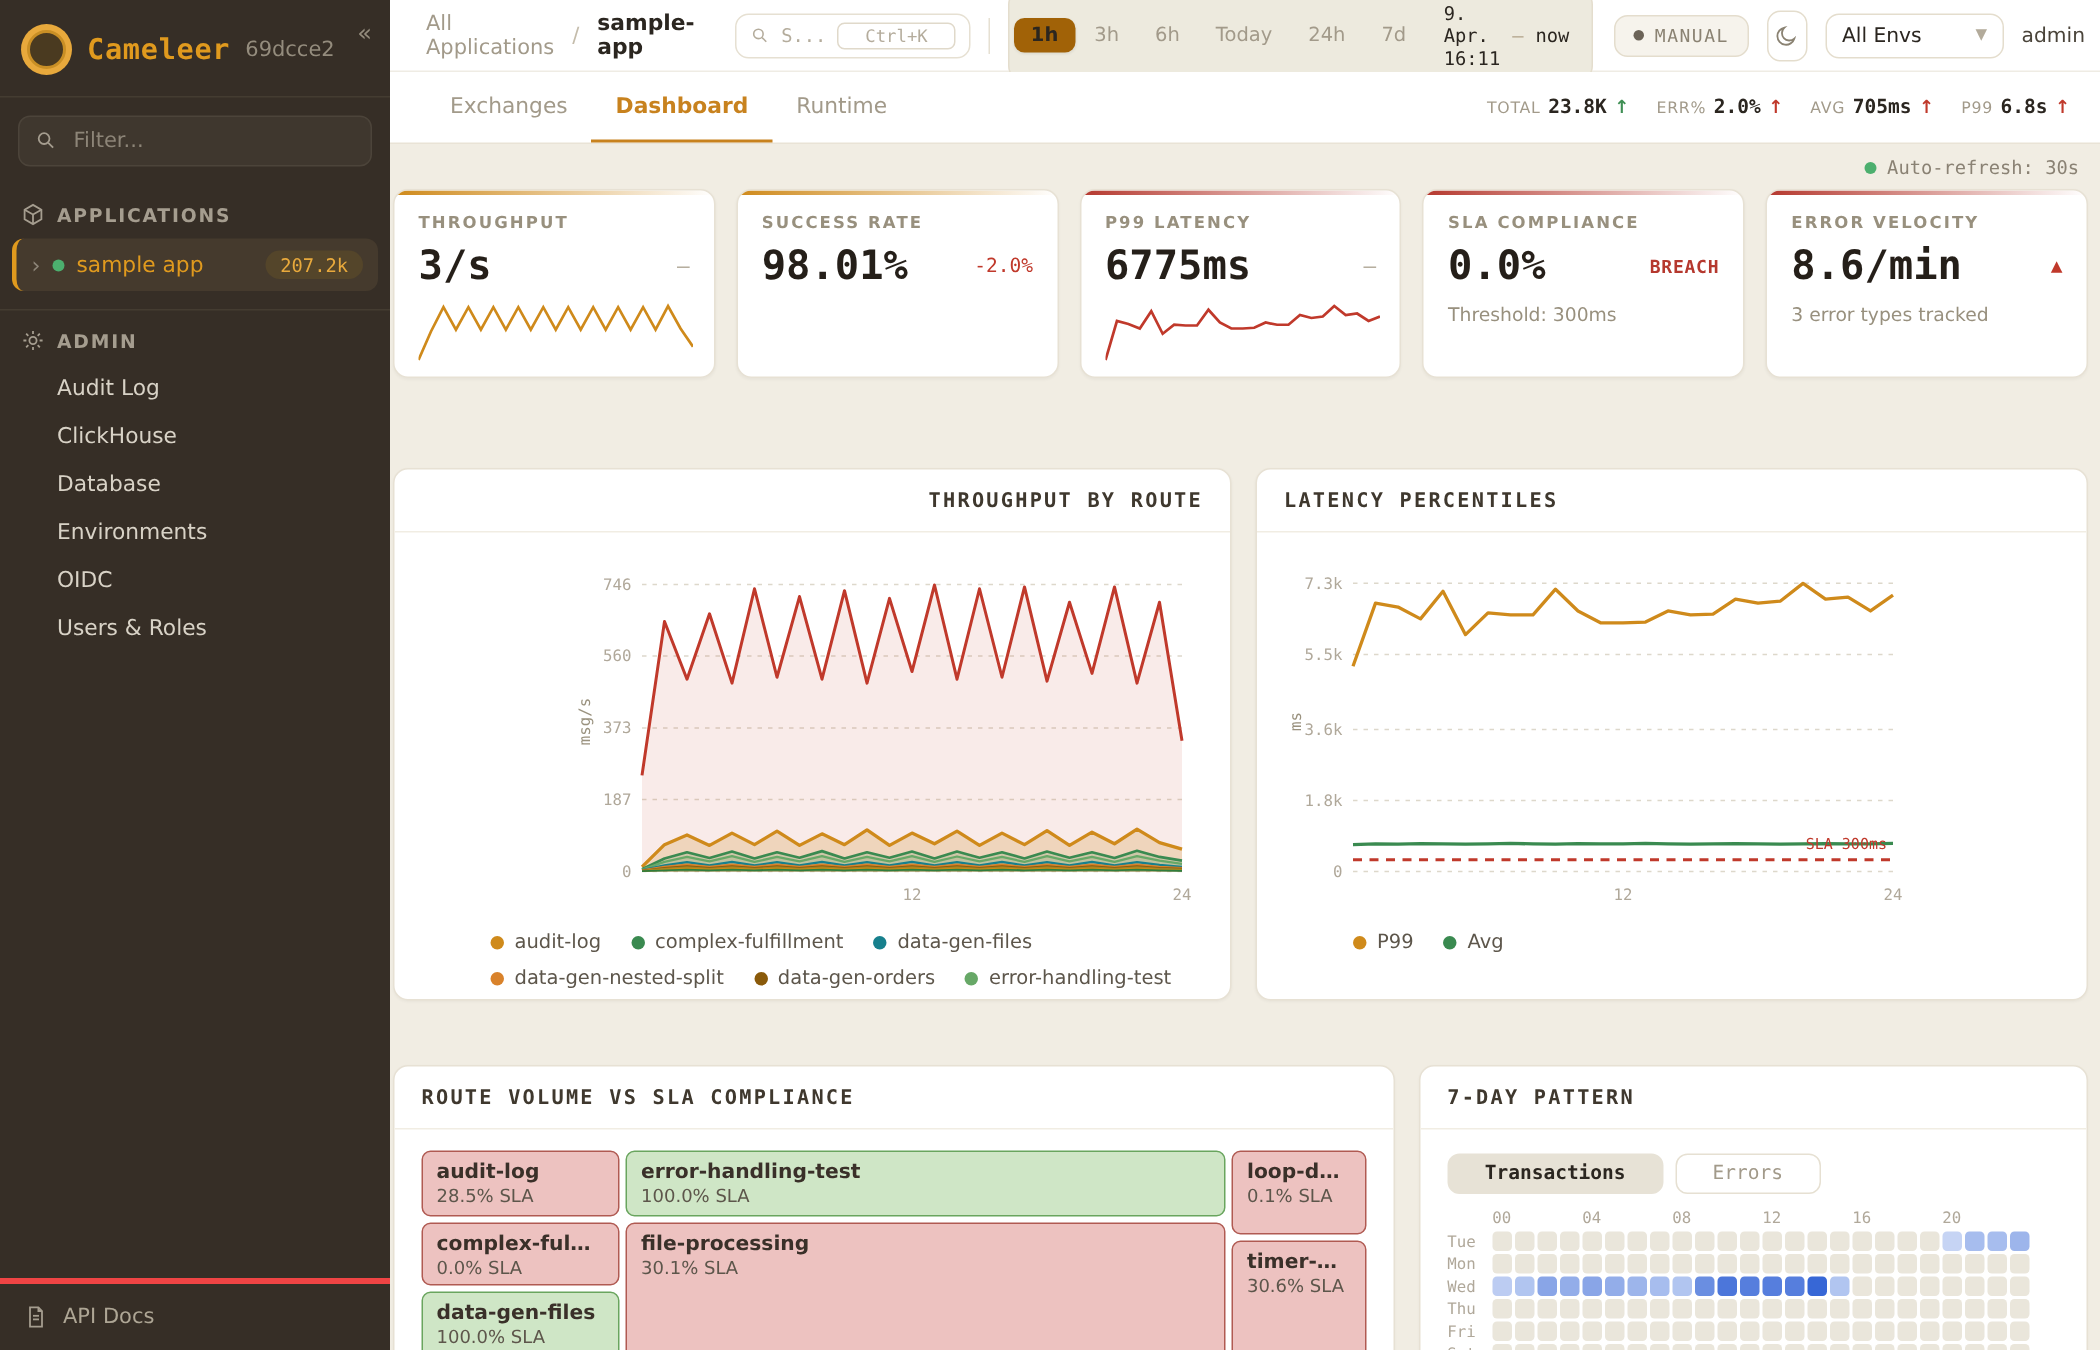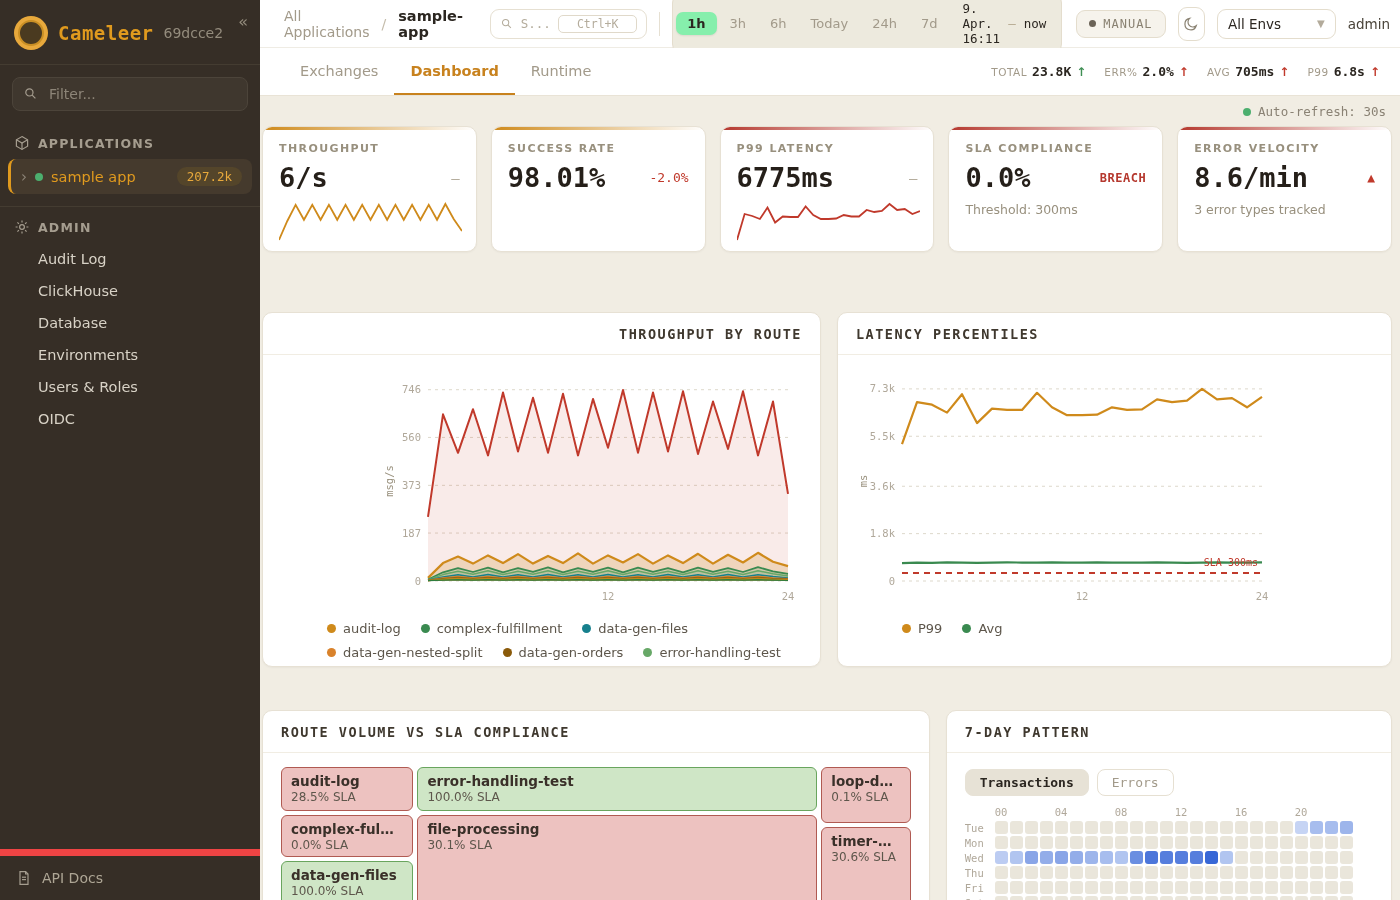--- a/index.html
+++ b/index.html
@@ -20,36 +20,36 @@
   .filter input::placeholder{color:#8d8578;}
   .section-head{display:flex;align-items:center;gap:8px;padding:12px 14px 8px;color:#a59d8f;font-size:12.5px;font-weight:600;letter-spacing:1.2px;}
   .app-item{margin:0 8px;padding:8px 10px;background:#453a2d;border-radius:8px;display:flex;align-items:center;gap:8px;border-left:3px solid #e09a1e;cursor:pointer;}
   .app-chevron{color:#8d8578;font-size:15px;}
   .dot-green{width:8px;height:8px;border-radius:50%;background:#4caf6e;display:inline-block;}
   .app-label{color:#e09a1e;font-size:14.5px;}
   .app-badge{margin-left:auto;background:#54452a;color:#e8a93c;font-family:"DejaVu Sans Mono",monospace;font-size:12.5px;padding:2px 10px;border-radius:10px;}
   .sb-sep{border-top:1px solid #443c31;margin:12px 0 0;}
   .admin-items{display:flex;flex-direction:column;}
   .admin-item{padding:8px 14px 8px 38px;font-size:14.5px;color:#d8d2c6;cursor:pointer;}
-  .sb-footer{margin-top:auto;border-top:7px solid #ef4444;padding:14px 16px;display:flex;align-items:center;gap:10px;color:#aea695;font-size:14px;cursor:pointer;}
+  .sb-footer{margin-top:auto;border-top:4px solid #ef4444;padding:14px 16px;display:flex;align-items:center;gap:10px;color:#aea695;font-size:14px;cursor:pointer;}
   .sb-icon{width:16px;height:16px;flex-shrink:0;stroke:#a59d8f;fill:none;stroke-width:1.5;}
 
   
   .main{flex:1;display:flex;flex-direction:column;min-width:0;}
   .topbar{height:47px;background:#fff;border-bottom:1px solid #efece4;display:flex;align-items:center;padding:0 10px 0 24px;gap:12px;flex-shrink:0;}
   .crumb-root{color:#a29a8a;font-size:14px;cursor:pointer;}
   .crumb-sep{color:#c4bcab;font-size:14px;}
   .crumb-cur{color:#2b2620;font-weight:bold;font-size:14.5px;}
   .search{border:1px solid #e6e0d2;border-radius:9px;display:flex;align-items:center;gap:7px;padding:5px 9px;color:#b4ac9c;cursor:text;margin-left:4px;}
   .search .ph{font-family:"DejaVu Sans Mono",monospace;font-size:12.5px;}
   .kbd{border:1px solid #e0d9ca;border-radius:5px;padding:1px 18px;font-family:"DejaVu Sans Mono",monospace;font-size:11.5px;color:#b4ac9c;}
   .vdiv{width:1px;height:24px;background:#e6e0d2;}
   .ranges{display:flex;align-items:center;background:#edeade;border:1px solid #e4ddcd;border-radius:10px;padding:3px;gap:2px;}
   .range-pill{padding:4px 11px;font-size:13px;color:#a29a8a;border-radius:7px;cursor:pointer;white-space:nowrap;}
-  .range-pill.active{background:#86efac;color:#2b2620;font-weight:bold;box-shadow:0 1px 2px rgba(0,0,0,.08);}
+  .range-pill.active{background:#a16207;color:#2b2620;font-weight:bold;box-shadow:0 1px 2px rgba(0,0,0,.08);}
   .range-custom{display:flex;align-items:center;gap:8px;padding:4px 12px;font-family:"DejaVu Sans Mono",monospace;font-size:12.5px;color:#2b2620;cursor:pointer;}
   .range-custom .dash{color:#b3a68d;}
   .btn-manual{display:flex;align-items:center;gap:7px;border:1px solid #e4ddcd;background:#f6f3ec;border-radius:9px;padding:6px 12px;font-family:"DejaVu Sans Mono",monospace;font-size:12px;letter-spacing:1px;color:#8a8272;cursor:pointer;margin-left:2px;}
   .btn-manual .dot{width:7px;height:7px;border-radius:50%;background:#6b6357;}
   .btn-moon{width:32px;height:32px;border:1px solid #e4ddcd;border-radius:9px;background:#fff;display:flex;align-items:center;justify-content:center;cursor:pointer;}
   .env-select{border:1px solid #e4ddcd;border-radius:9px;background:#fff;display:flex;align-items:center;justify-content:space-between;padding:6px 10px;width:122px;font-size:13.5px;color:#2b2620;cursor:pointer;}
   .env-select .caret{color:#b3ab9b;font-size:10px;}
   .user{color:#4a443a;font-size:13.5px;white-space:nowrap;}
 
   .tabbar{height:47px;background:#fff;border-bottom:1px solid #e9e3d6;display:flex;align-items:stretch;padding:0 20px 0 24px;flex-shrink:0;}
@@ -95,21 +95,21 @@
   .treemap{display:flex;gap:4px;height:158px;margin-top:2px;}
   .tm-col{display:flex;flex-direction:column;gap:4px;min-width:0;}
   .tm-cell{border-radius:6px;border:1.5px solid;padding:5px 9px;overflow:hidden;cursor:pointer;box-sizing:border-box;min-height:0;}
   .tm-cell.breach{background:#edc2c0;border-color:#b05a52;}
   .tm-cell.ok{background:#cfe6c6;border-color:#69a55e;}
   .tm-name{font-weight:bold;font-size:13.5px;color:#3a3029;white-space:nowrap;overflow:hidden;text-overflow:ellipsis;}
   .tm-sla{font-size:12px;color:#5d564b;margin-top:1px;}
 
   
   .hm-toggles{display:flex;gap:8px;margin:4px 0 10px;}
-  .hm-toggle{font-family:"DejaVu Sans Mono",monospace;font-size:13px;padding:5px 14px;border-radius:8px;cursor:pointer;border:1px solid transparent;color:#a29a8a;background:#fff;border-color:#e6e0d2;}
+  .hm-toggle{font-family:"DejaVu Sans Mono",monospace;font-size:13px;padding:5px 24px;border-radius:8px;cursor:pointer;border:1px solid transparent;color:#a29a8a;background:#fff;border-color:#e6e0d2;}
   .hm-toggle.active{background:#e7e2d6;color:#2b2620;font-weight:bold;border-color:#e7e2d6;}
   .hm-grid{font-family:"DejaVu Sans Mono",monospace;font-size:10.5px;color:#b0a89a;}
   .hm-row{display:flex;align-items:center;gap:2px;margin-bottom:2px;}
   .hm-daylabel{width:28px;flex-shrink:0;text-align:left;}
   .hm-cell{width:13px;height:13px;border-radius:3px;flex-shrink:0;}
   .hm-hours{display:flex;gap:2px;margin-bottom:3px;padding-left:30px;}
   .hm-hourlabel{width:13px;flex-shrink:0;overflow:visible;white-space:nowrap;}
 </style>
 </head>
 <body>
@@ -150,22 +150,22 @@
           <circle cx="10" cy="10" r="3"></circle>
           <path d="M10 2v2.5M10 15.5V18M2 10h2.5M15.5 10H18M4.3 4.3l1.8 1.8M13.9 13.9l1.8 1.8M15.7 4.3l-1.8 1.8M6.1 13.9l-1.8 1.8"></path>
         </svg>
       <span>ADMIN</span>
     </div>
     <div class="admin-items" id="admin-items">
         <div class="admin-item">Audit Log</div>
         <div class="admin-item">ClickHouse</div>
         <div class="admin-item">Database</div>
         <div class="admin-item">Environments</div>
+        <div class="admin-item">OIDC</div>
         <div class="admin-item">Users &amp; Roles</div>
-        <div class="admin-item">OIDC</div>
       </div>
     <div class="sb-footer">
       <svg class="sb-icon" viewBox="0 0 20 20">
           <path d="M5 2h7l3 3v13H5z"></path>
           <path d="M12 2v3h3"></path>
           <line x1="7.5" y1="9" x2="12.5" y2="9"></line>
           <line x1="7.5" y1="12" x2="12.5" y2="12"></line>
         </svg>
       <span>API Docs</span>
     </div>
@@ -249,21 +249,21 @@
       <div class="autorefresh">
         <span class="dot-green"></span>
         <span>Auto-refresh: 30s</span>
       </div>
 
       <div class="kpi-row" id="kpi-row">
           <div class="kpi-card">
             <div class="kpi-accent" style="background: linear-gradient(90deg, rgb(207, 138, 27), rgba(255, 255, 255, 0));"></div>
             <div class="kpi-title">THROUGHPUT</div>
             <div class="kpi-main">
-              <div class="kpi-value">6/s</div>
+              <div class="kpi-value">3/s</div>
               <div class="kpi-aside muted">–</div>
             </div>
             <svg class="kpi-spark" viewBox="0 0 183 42" preserveAspectRatio="none">
               <polyline points="0,39 8.318181818181818,19.98876404494382 16.636363636363637,3.808988764044946 24.954545454545453,18.775280898876403 33.27272727272727,3.808988764044946 41.590909090909086,18.775280898876403 49.90909090909091,3.808988764044946 58.22727272727273,18.775280898876403 66.54545454545455,3.808988764044946 74.86363636363637,18.775280898876403 83.18181818181817,3.808988764044946 91.5,18.775280898876403 99.81818181818181,3.808988764044946 108.13636363636364,18.775280898876403 116.45454545454545,3.808988764044946 124.77272727272727,18.775280898876403 133.0909090909091,3.808988764044946 141.4090909090909,18.775280898876403 149.72727272727275,3.808988764044946 158.04545454545456,18.775280898876403 166.36363636363635,3 174.6818181818182,17.966292134831463 183,30.10112359550562" fill="none" stroke="#cf8a1b" stroke-width="1.8"></polyline>
             </svg>
           </div>
           <div class="kpi-card">
             <div class="kpi-accent" style="background: linear-gradient(90deg, rgb(207, 138, 27), rgba(255, 255, 255, 0));"></div>
             <div class="kpi-title">SUCCESS RATE</div>
             <div class="kpi-main">

